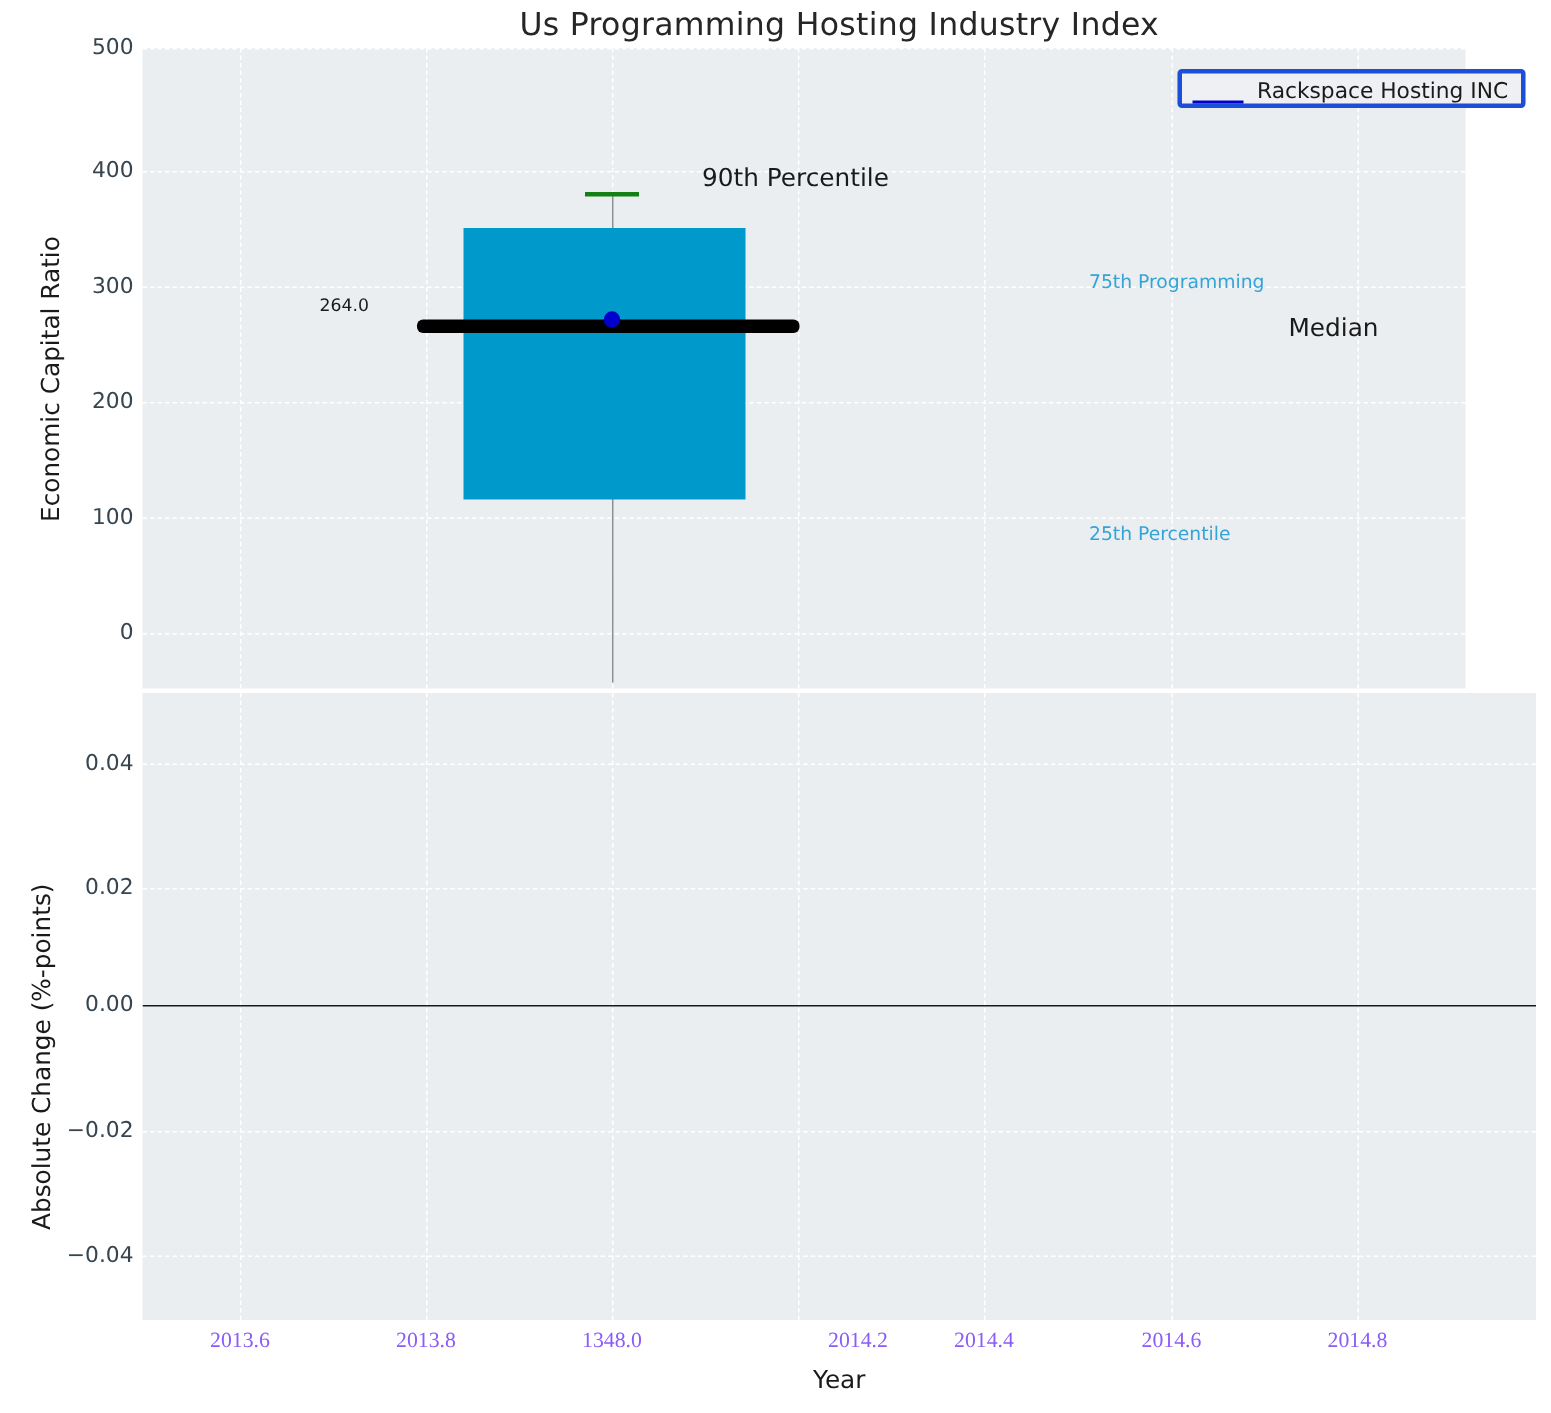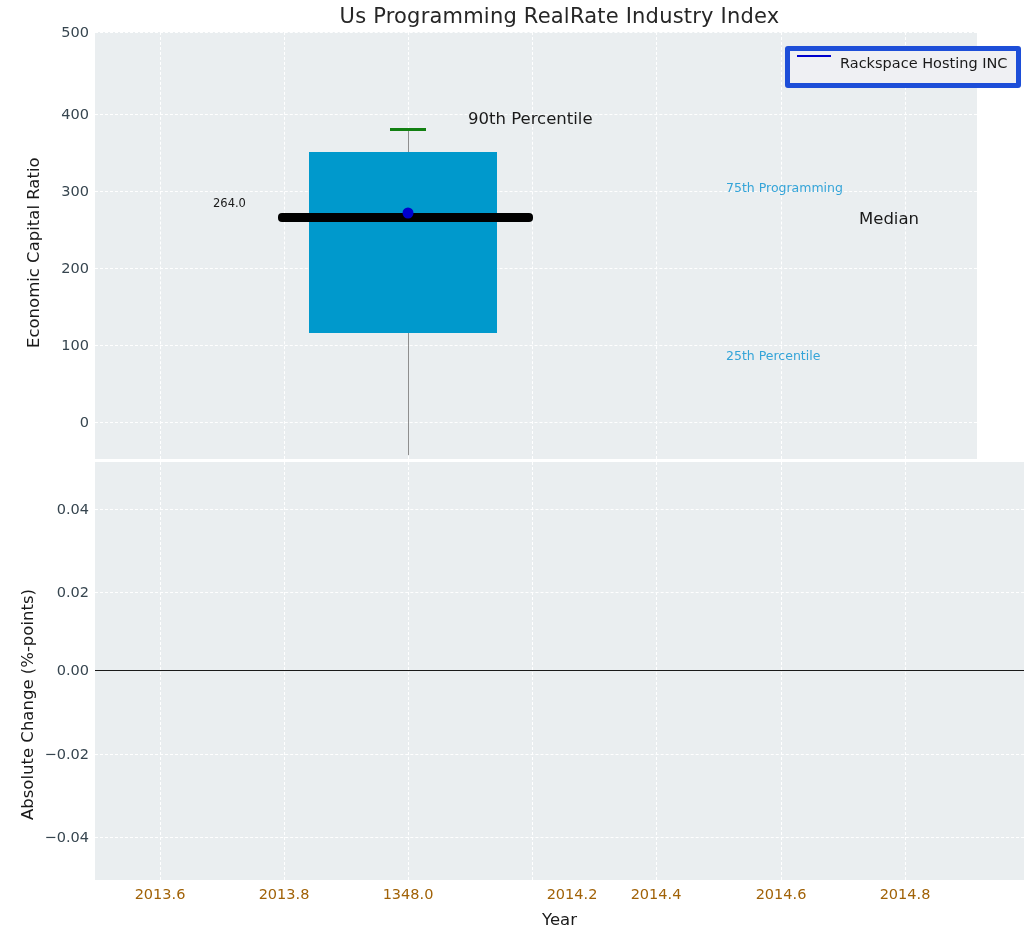--- a/index.html
+++ b/index.html
@@ -70,22 +70,23 @@
     color: #36454f;
     transform: translateY(-50%);
     padding-right: 0;
   }
   .ytick-label.top  { right: 945px; }
   .ytick-label.bottom { right: 945px; }
   .xtick-label {
     position: absolute;
     top: 886px;
     font-size: 14.5px;
-    color: #a16207;
+    color: #8b5cf6;
     transform: translateX(-50%);
+    font-family: Liberation Serif, serif;
   }
   .axis-label-y {
     position: absolute;
     font-size: 16.5px;
     color: #1a1a1a;
     transform-origin: 0 0;
     transform: rotate(-90deg);
     white-space: nowrap;
   }
   #ylabel-top {
@@ -104,25 +105,25 @@
     text-align: center;
     font-size: 16.5px;
     color: #1a1a1a;
   }
   
   #legend {
     position: absolute;
     left: 785px;
     top: 46px;
     background: #eff0f3;
-    border: 5px solid #1d4ed8;
+    border: 3px solid #1d4ed8;
     border-radius: 3px;
-    padding: 4px 9px 12px 7px;
+    padding: 4px 9px 0 7px;
     display: flex;
-    align-items: flex-start;
+    align-items: flex-end;
     gap: 9px;
     box-shadow: 0 0 1px rgba(0,0,0,0.06);
   }
   #legend-swatch {
     width: 34px;
     height: 0;
     border-top: 2.4px solid #0000cd;
   }
   #legend-label {
     font-size: 14.5px;
@@ -181,21 +182,21 @@
     width: 100%;
     height: 0;
     border-top: 1.6px solid #1a1a1a;
   }
 </style>
 </head>
 <body>
 
 <div id="figure">
 
-  <div class="chart-title">Us Programming RealRate Industry Index</div>
+  <div class="chart-title">Us Programming Hosting Industry Index</div>
 
   <div class="panel" id="panel-top">
 
     <div class="gridline-h" style="top:0px;"></div>
     <div class="gridline-h" style="top:82px;"></div>
     <div class="gridline-h" style="top:159px;"></div>
     <div class="gridline-h" style="top:236px;"></div>
     <div class="gridline-h" style="top:313px;"></div>
     <div class="gridline-h" style="top:390px;"></div>
 

